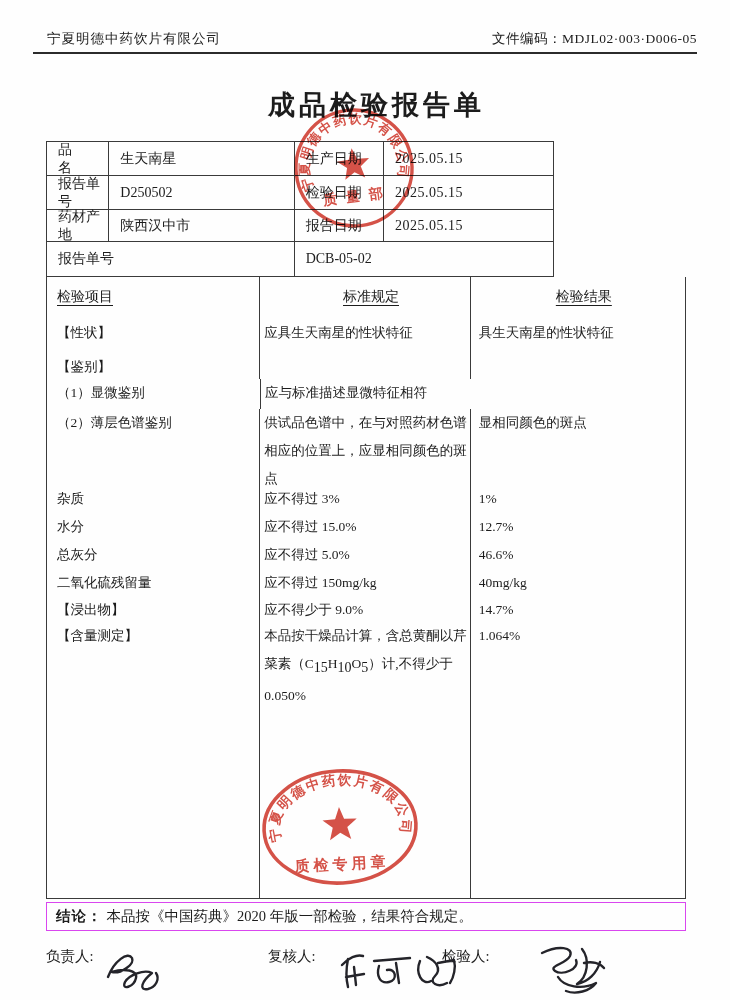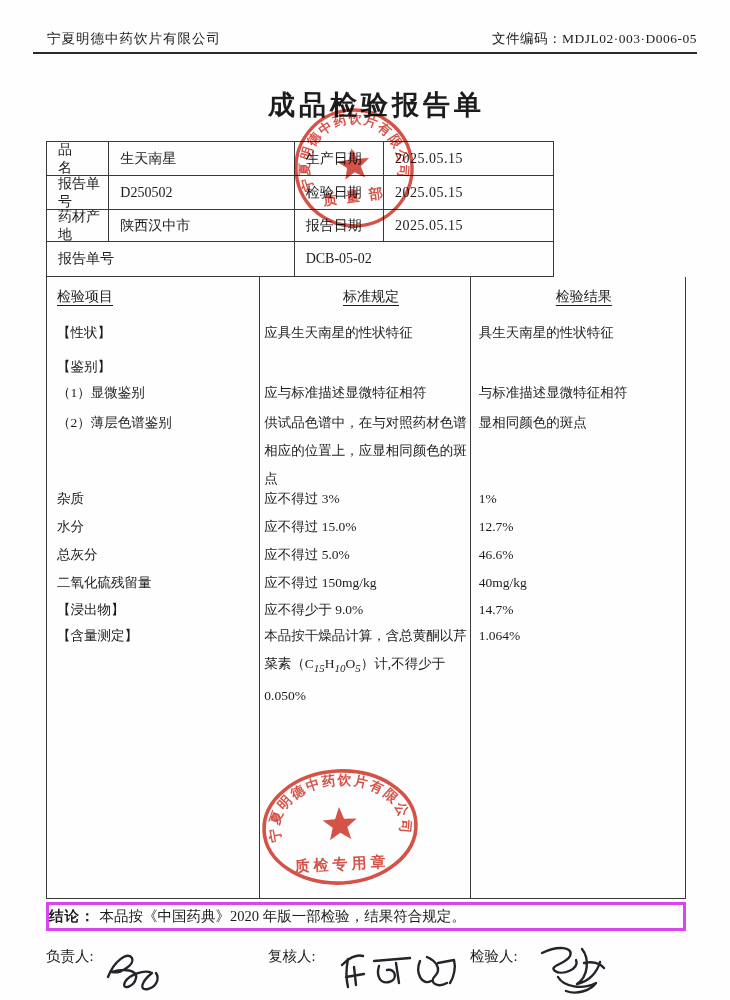--- a/index.html
+++ b/index.html
@@ -36,29 +36,29 @@
   
   .main{margin:0 44px 0 46px;width:640px;border:1px solid #3a3a3a;border-top:none;}
   .mrow{display:flex;}
   .mcell{box-sizing:border-box;font-size:13.5px;line-height:28px;}
   .c1{width:213px;padding-left:10px;}
   .c2{width:211px;padding-left:4px;border-left:1px solid #3a3a3a;}
   .c3{width:216px;padding-left:8px;border-left:1px solid #3a3a3a;}
   .mhead .mcell{font-size:14px;padding-top:6px;}
   .mhead .c2,.mhead .c3{text-align:center;padding-left:12px;}
   .mhead span{text-decoration:underline;text-underline-offset:4px;}
-  sub{font-size:11px;font-style:italic;}
-  
-  .concl{margin:3px 44px 0 46px;width:640px;height:29px;border:3px solid #d946ef;
-         display:flex;align-items:center;font-size:14.5px;box-sizing:border-box;}
+  sub{font-size:14px;}
+  
+  .concl{margin:3px 44px 0 46px;width:640px;height:29px;border:1px solid #d946ef;
+         display:flex;align-items:center;font-size:14.5px;padding-left:9px;box-sizing:border-box;}
   .concl b{letter-spacing:1px;margin-right:4px;}
   
   .foot{position:relative;margin:12px 44px 0 46px;width:640px;height:60px;font-size:14.5px;}
   .sig-label{position:absolute;top:4px;}
-  .lab1{left:0px;} .lab2{left:222px;text-align:right;} .lab3{left:424px;}
+  .lab1{left:0px;} .lab2{left:222px;text-align:right;} .lab3{left:396px;}
   .sig{position:absolute;}
   .sig path{fill:none;stroke:#24242a;stroke-width:2.4;stroke-linecap:round;stroke-linejoin:round;}
   
   .stamp{position:absolute;mix-blend-mode:multiply;opacity:.88;}
   .stamp-top{left:278px;top:92px;transform:rotate(-7deg);}
   .stamp-bottom{left:254px;top:760px;transform:rotate(-3deg);}
   .stamp text{font-family:"Liberation Serif",serif;font-weight:bold;}
 </style>
 </head>
 <body>
@@ -120,21 +120,20 @@
 
     <div class="mrow" style="height:26px">
       <div class="mcell c1">【鉴别】</div>
       <div class="mcell c2"></div>
       <div class="mcell c3"></div>
     </div>
 
     <div class="mrow" style="height:30px">
       <div class="mcell c1">（1）显微鉴别</div>
       <div class="mcell c2">应与标准描述显微特征相符</div>
-      <div class="mcell c3">与标准描述显微特征相符</div>
     </div>
 
     <div class="mrow" style="height:76px">
       <div class="mcell c1">（2）薄层色谱鉴别</div>
       <div class="mcell c2">
         <div>供试品色谱中，在与对照药材色谱</div>
         <div>相应的位置上，应显相同颜色的斑</div>
         <div>点</div>
       </div>
       <div class="mcell c3">显相同颜色的斑点</div>

